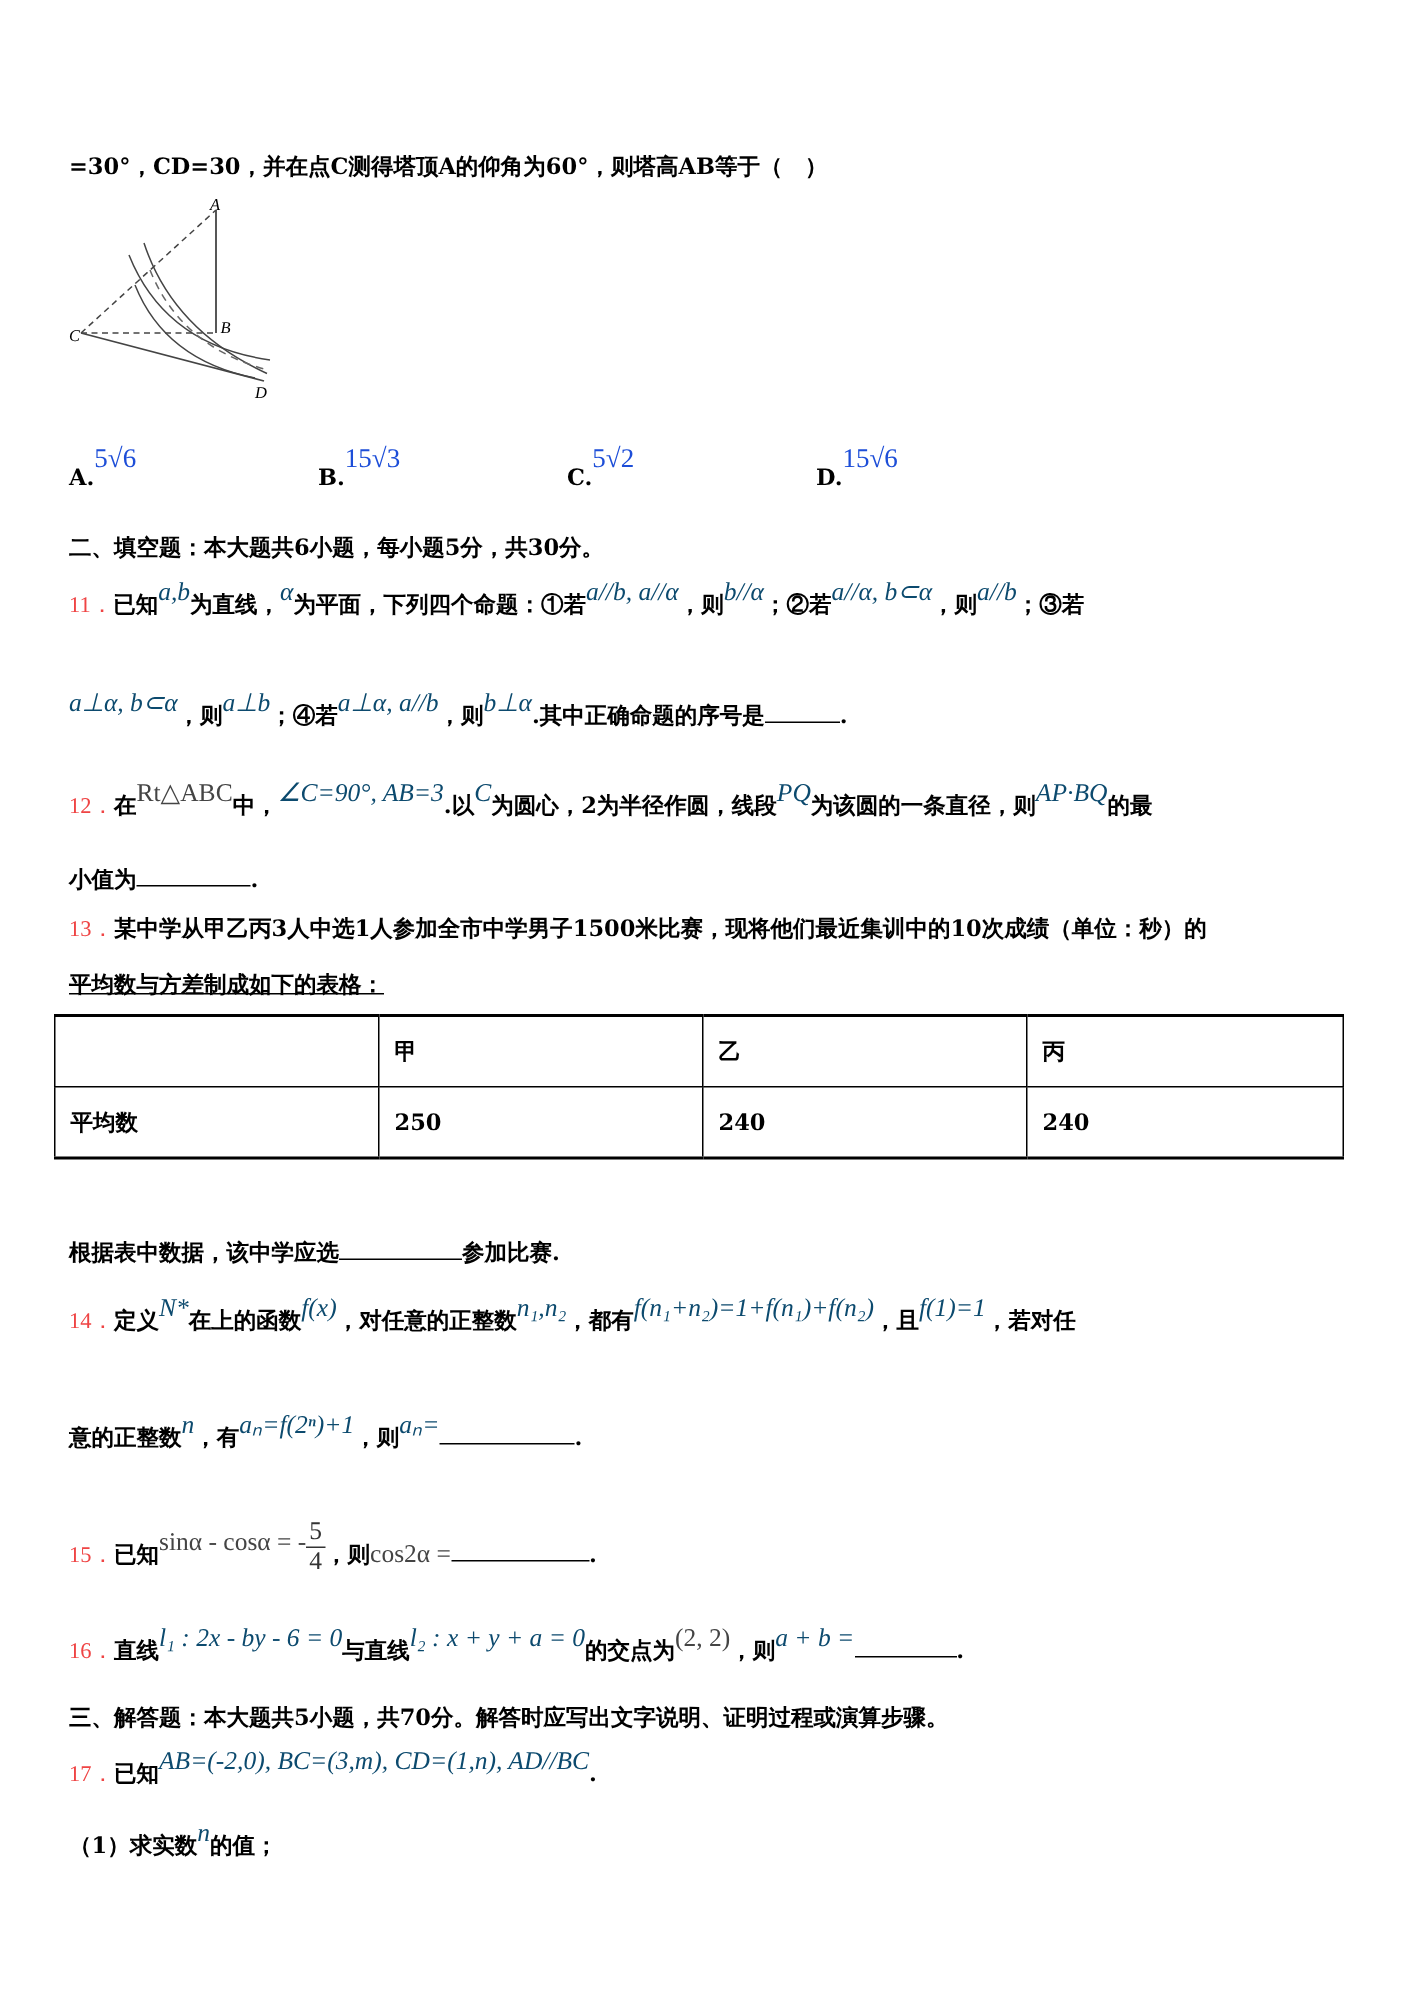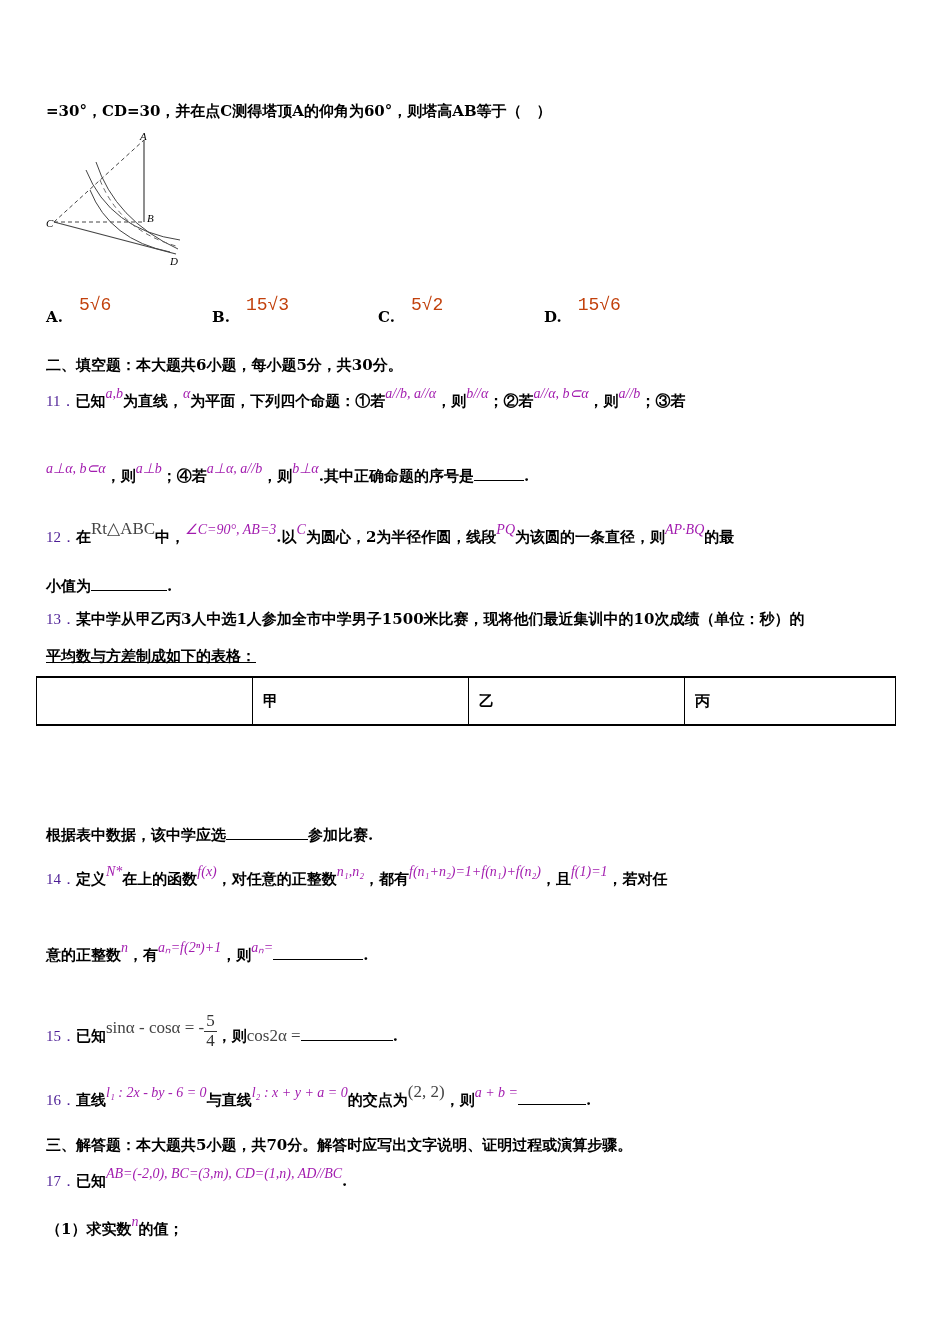--- a/index.html
+++ b/index.html
@@ -1,25 +1,25 @@
 <!DOCTYPE html>
 <html><head>
 <meta charset="utf-8">
 <style>
   html, body { margin: 0; padding: 0; background: #ffffff; }
   body { width: 950px; height: 1344px; position: relative; overflow: hidden;
          font-family: "DejaVu Serif", serif; color: #000; }
   .line { position: absolute; left: 46px; font-size: 15px; white-space: nowrap; font-weight: bold; }
-  .m { font-family: "Liberation Serif", serif; font-style: italic; font-weight: normal; color: #a21caf; font-size: 14px; position: relative; top: -8px; }
+  .m { font-family: "Liberation Serif", serif; font-style: italic; font-weight: normal; color: #0c4a6e; font-size: 17px; position: relative; top: -8px; }
   .mn { font-family: "Liberation Serif", serif; font-weight: normal; color: #444; font-size: 17px; position: relative; top: -8px; }
-  .qn { font-family: "Liberation Serif", serif; font-weight: normal; color: #4c1d95; }
+  .qn { font-family: "Liberation Serif", serif; font-weight: normal; color: #ef4444; }
   .blank { display: inline-block; border-bottom: 1px solid #000; height: 14px; vertical-align: baseline; }
   .opt { position: absolute; top: 295px; font-size: 15px; }
   .opt .lbl { font-weight: bold; position: relative; top: 12px; }
-  .opt .val { font-family: Liberation Mono, monospace; font-size: 18px; color: #c2410c; margin-left: 16px; }
+  .opt .val { font-family: Liberation Serif, serif; font-size: 18px; color: #1d4ed8; margin-left: 0; }
   table.scores { position: absolute; left: 36px; top: 676px; width: 860px; border-collapse: collapse; font-size: 15px; }
   table.scores td { border: 1px solid #000; height: 46px; padding: 0 0 0 10px; vertical-align: middle; font-weight: bold; }
   table.scores tr:first-child td { border-top: 2px solid #000; }
   table.scores tr:last-child td { border-bottom: 2px solid #000; }
   .figure { position: absolute; left: 40px; top: 130px; width: 160px; height: 140px; }
   .frac { display: inline-block; vertical-align: middle; text-align: center; font-family: "Liberation Serif", serif; font-weight: normal; font-size: 17px; color: #333; line-height: 1.1; position: relative; top: -6px; }
   .frac span { display: block; }
   .frac .num { border-bottom: 1px solid #333; padding: 0 2px; }
 </style>
 </head>
@@ -67,20 +67,26 @@
 <div class="line" style="top:647px;text-decoration:underline;">平均数与方差制成如下的表格：</div>
 
 <table class="scores">
   <tbody>
       <tr>
     <td style="width:205px;"></td>
     <td style="width:205px;">甲</td>
     <td style="width:205px;">乙</td>
     <td>丙</td>
   </tr>
+  <tr>
+    <td>平均数</td>
+    <td>250</td>
+    <td>240</td>
+    <td>240</td>
+  </tr>
 </tbody>
   </table>
 
 <div class="line" style="top:825px;">
   <span>根据表中数据，该中学应选</span><span class="blank" style="width:82px;"></span><span>参加比赛.</span>
 </div>
 
 <div class="line" style="top:870px;text-align:right;">
   <span class="qn">14．</span><span>定义</span><span class="m">N*</span><span>在上的函数</span><span class="m">f(x)</span><span>，对任意的正整数</span><span class="m">n₁,n₂</span><span>，都有</span><span class="m">f(n₁+n₂)=1+f(n₁)+f(n₂)</span><span>，且</span><span class="m">f(1)=1</span><span>，若对任</span>
 </div>

